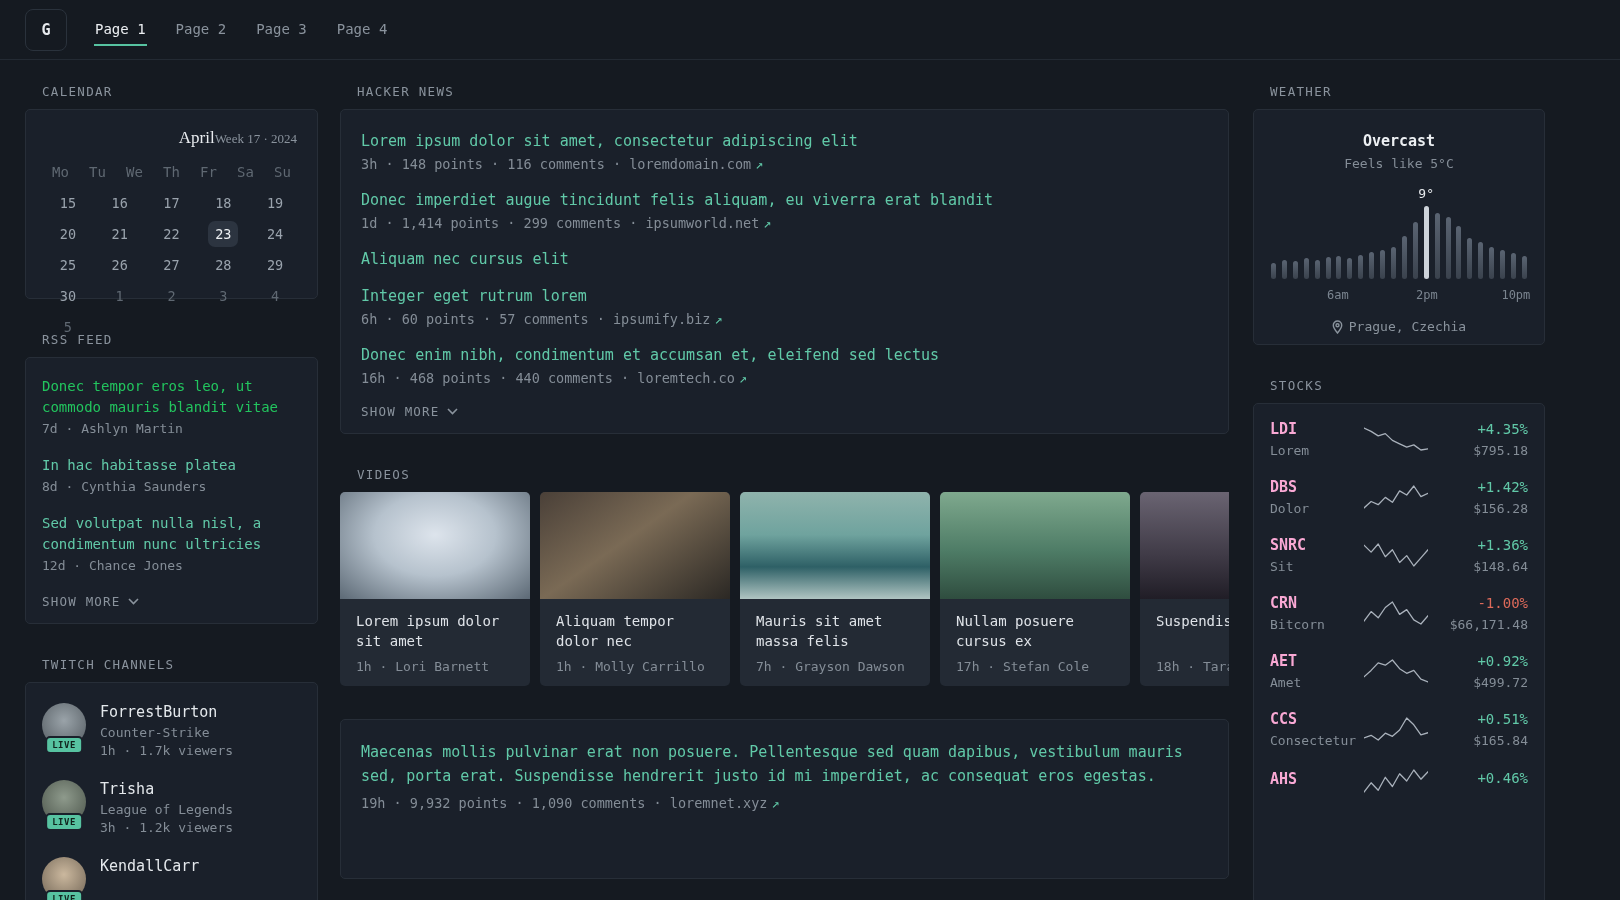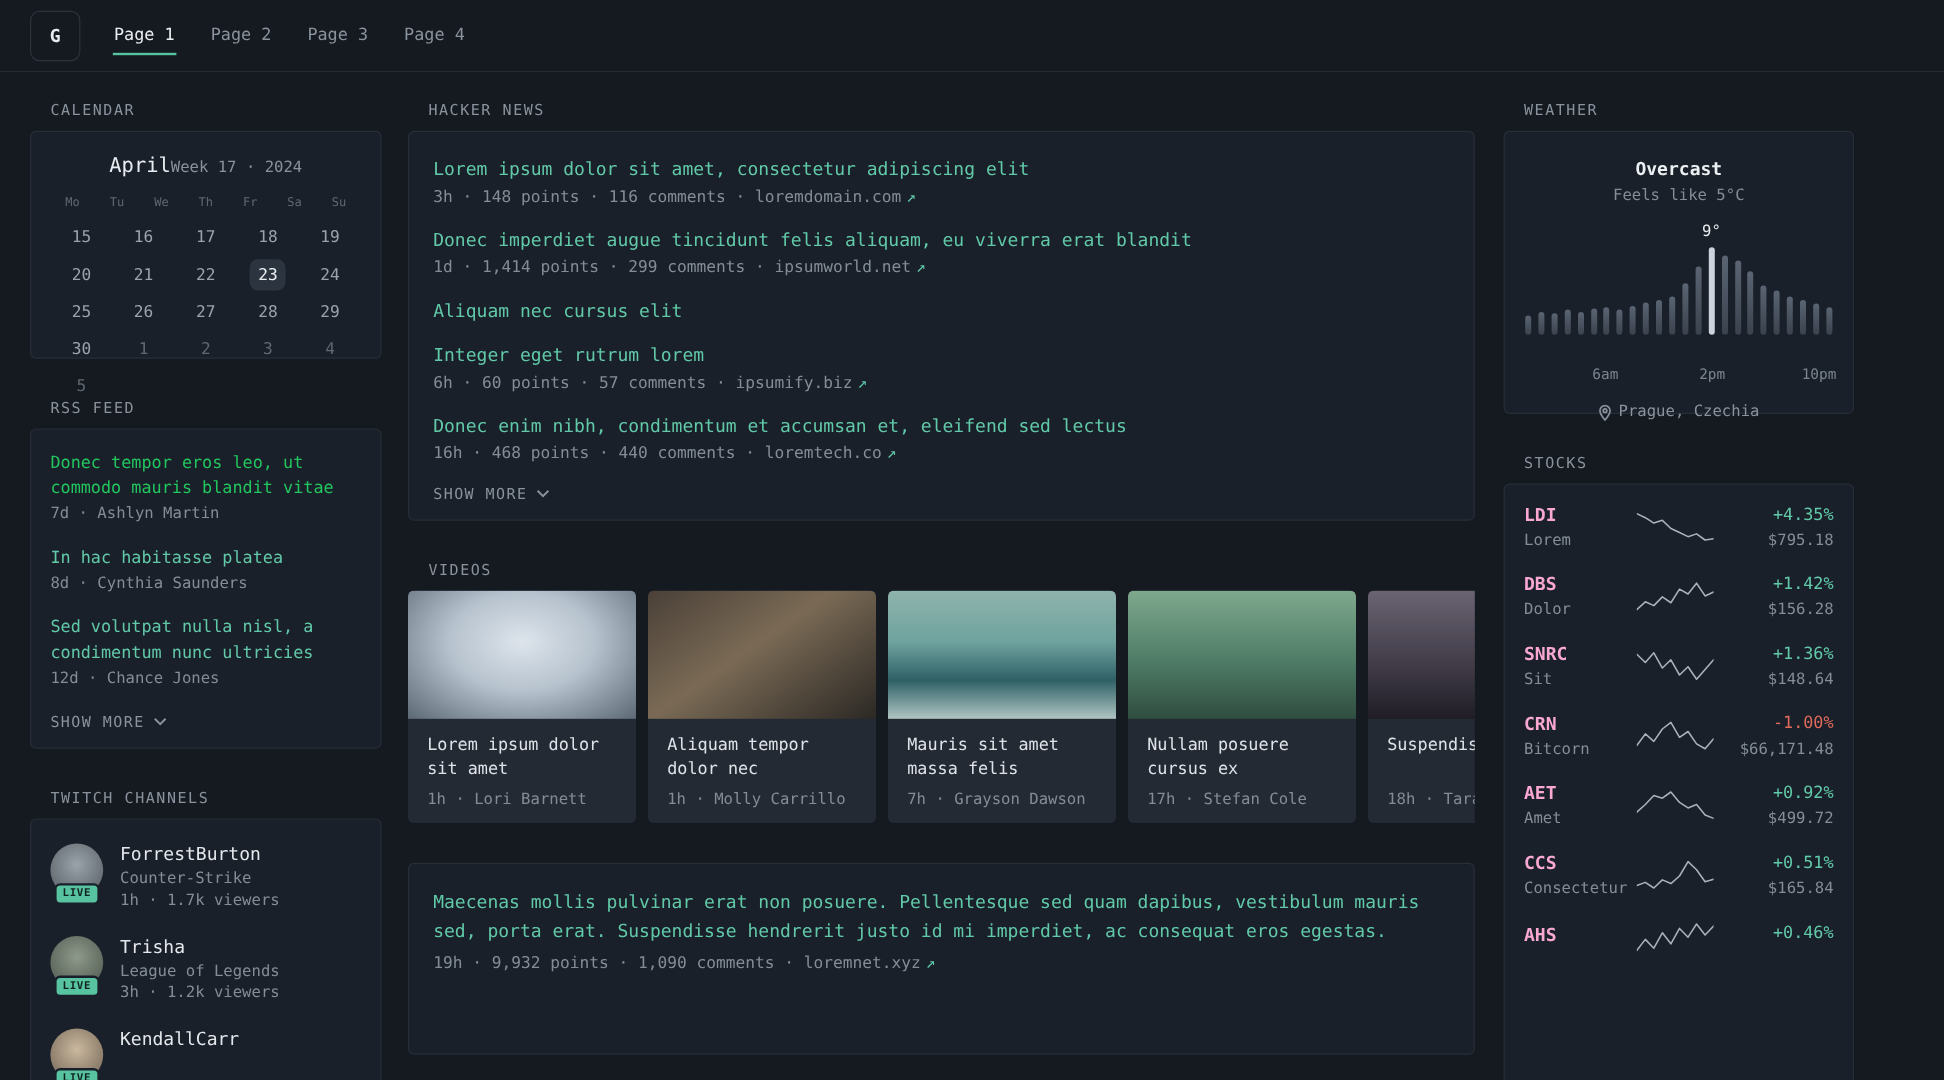--- a/index.html
+++ b/index.html
@@ -24,25 +24,25 @@
   .sec { margin-bottom:33px; }
   .sec-title { font-size:12.5px; font-weight:normal; letter-spacing:1.3px; color:#8a939d; margin:0 0 10px 17px; }
   .card { background:#1a202a; border:1px solid #272e38; border-radius:5px; }
   .meta { color:#848d97; font-size:13px; }
   a { text-decoration:none; cursor:pointer; }
   .arrow { color:#61c9a8; margin-left:4px; }
   .show-more { display:flex; align-items:center; gap:7px; font-size:12.5px; letter-spacing:1.2px; color:#8a939d; cursor:pointer; }
   .chev { stroke:#8a939d; fill:none; stroke-width:1.6; }
   
   .cal-card { padding:16px; height:190px; }
-  .cal-head { display:flex; justify-content:center; align-items:baseline; padding:2px 4px 0 4px; }
+  .cal-head { display:flex; justify-content:flex-end; align-items:baseline; padding:2px 4px 0 4px;font-family:Liberation Serif, serif; }
   .cal-month { font-size:17px; color:#e8ebef; }
   .cal-week { font-size:13px; color:#8a939d; }
   .cal-dow { display:grid; grid-template-columns:repeat(7,1fr); margin-top:16px; }
-  .cal-dow span { text-align:center; font-size:10px; color:#5f6872; }
+  .cal-dow span { text-align:center; font-size:14px; color:#5f6872; }
   .cal-grid { display:grid; grid-template-columns:repeat(5,1fr); row-gap:5px; margin-top:10px; }
   .cal-cell { width:30px; height:26px; line-height:26px; margin:0 auto; text-align:center; font-size:13.5px; color:#9aa3ad; border-radius:7px; }
   .cal-cell.sel { background:#2c3440; color:#eceff2; }
   .cal-cell.dim { color:#5f6872; }
   
   .rss-card { padding:18px 16px 14px 16px; }
   .feed-item { margin-bottom:16px; }
   .feed-title { display:block; font-size:14px; line-height:21px; color:#61c9a8; }
   .feed-title[data-visited="true"] { color:#22c55e; }
   .feed-item .meta { margin-top:1px; line-height:20px; }
@@ -83,21 +83,21 @@
   .v-title { font-size:14px; line-height:20px; height:40px; overflow:hidden; color:#dfe3e8; }
   .v-meta { margin-top:8px; white-space:nowrap; overflow:hidden; }
   
   .weather-card { padding:18px 17px 16px 17px; height:236px; }
   .w-cond { text-align:center; font-size:15px; font-weight:bold; color:#eceff2; margin-top:4px; }
   .w-feels { text-align:center; margin-top:6px; }
   .w-chart { margin-top:30px; height:78px; display:flex; align-items:flex-end; justify-content:space-between; position:relative; }
   .wbar { width:5px; border-radius:3px; background:linear-gradient(180deg,#5a6472,#3a424d); position:relative; }
   .wbar.hl { background:#cdd3da; }
   .wpeak { position:absolute; top:-20px; left:50%; transform:translateX(-50%); color:#e8ebee; font-size:13px; }
-  .w-times { position:relative; height:15px; margin-top:26px; }
+  .w-times { position:relative; height:15px; margin-top:9px; }
   .wtime { position:absolute; top:0; transform:translateX(-50%); font-size:12px; color:#7b8590; }
   .w-loc { display:flex; justify-content:center; align-items:center; gap:6px; margin-top:16px; color:#8a939d; font-size:13px; }
   .pin { stroke:#8a939d; fill:none; stroke-width:1.4; }
   
   .stocks-card { padding:16px; height:520px; }
   .stock-row { display:flex; align-items:center; margin-bottom:20px; cursor:pointer; }
   .s-left { width:88px; flex:none; }
   .s-ticker { font-size:15px; font-weight:bold; color:#f9a8d4; }
   .s-name { margin-top:5px; }
   .s-spark { flex:1; display:flex; justify-content:center; color:#a9b1bb; }

